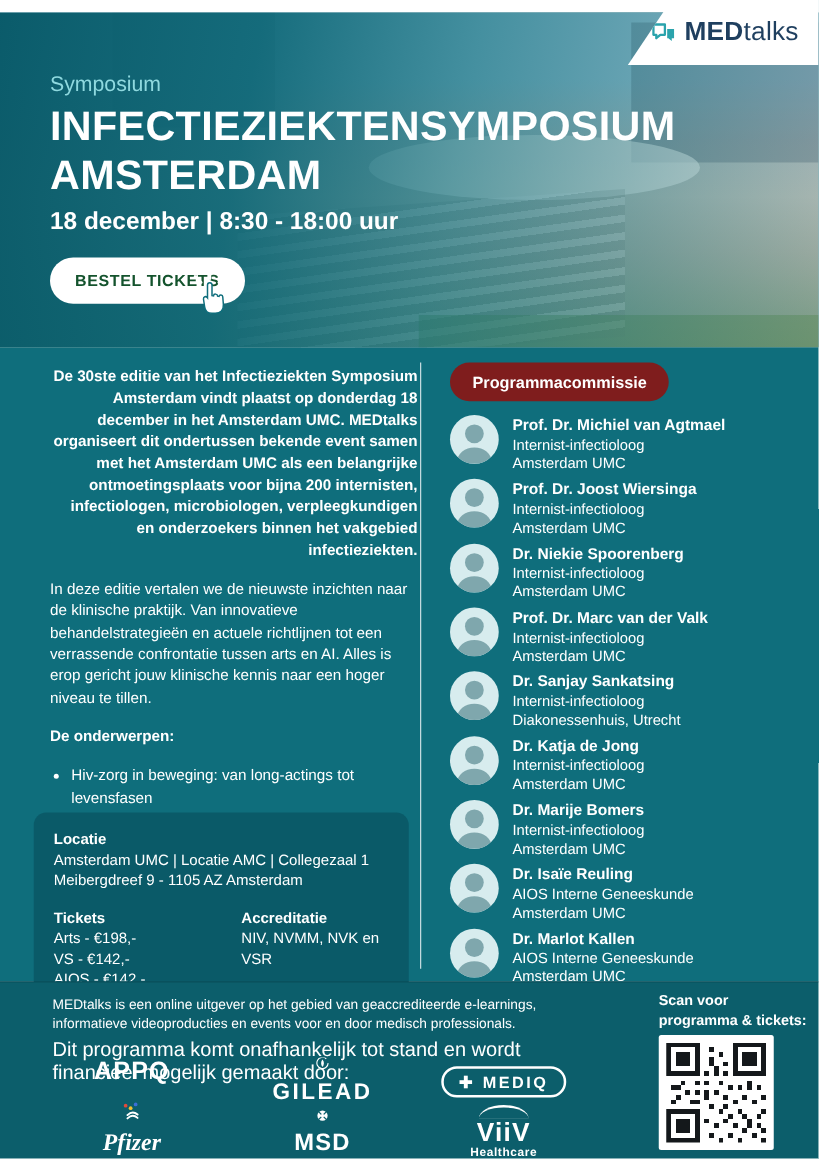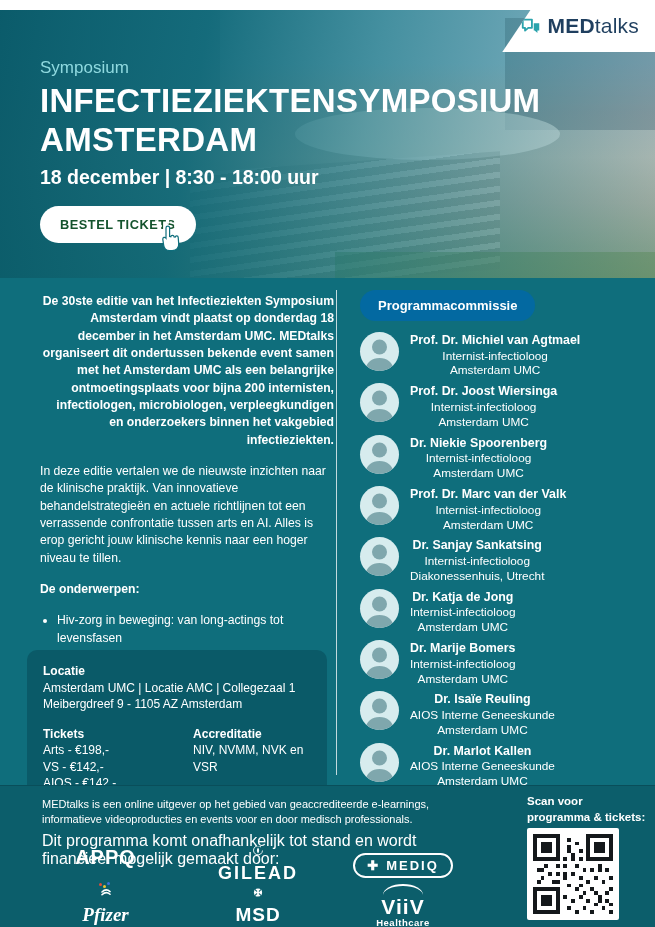--- a/index.html
+++ b/index.html
@@ -47,26 +47,26 @@
   .topics li{margin-bottom:1px;}
 
   .info-box{position:absolute;left:27px;top:372px;width:300px;box-sizing:border-box;border-radius:10px;
             background:#0a5a68;padding:13px 16px 14px 16px;font-size:12px;line-height:1.38;}
   .info-h{font-weight:700;}
   .info-cols{display:flex;margin-top:13px;}
   .info-cols .c1{width:56%;}
   .info-cols .c2{width:44%;}
 
   .right-col{position:absolute;left:360px;top:12px;width:285px;}
-  .committee-pill{display:inline-block;background:#0369a1;border-radius:16px;padding:8px 18px;
+  .committee-pill{display:inline-block;background:#7f1d1d;border-radius:16px;padding:8px 18px;
                   font-weight:700;font-size:13px;margin-bottom:11px;}
   .person{display:flex;align-items:flex-start;gap:11px;margin-bottom:5px;}
   .avatar{flex:0 0 39px;width:39px;height:39px;border-radius:50%;background:#d7ecee;overflow:hidden;position:relative;}
   .avatar svg{position:absolute;inset:0;}
-  .person-text{font-size:11.8px;line-height:1.26;padding-top:1px;text-align:center;}
+  .person-text{font-size:11.8px;line-height:1.26;padding-top:1px;}
   .person-name{font-weight:700;font-size:12.4px;}
 
   
   .footer{position:absolute;top:785px;left:0;right:0;height:142px;background:#0c5e6b;border-top:1px solid rgba(7,66,77,0.55);box-sizing:border-box;}
   .about{position:absolute;left:42px;top:11px;width:410px;font-size:11px;line-height:1.38;margin:0;}
   .sponsors-intro{position:absolute;left:42px;top:46px;width:410px;font-size:16px;margin:0;}
   .logo-grid{position:absolute;left:28px;top:60px;width:445px;display:grid;grid-template-columns:155px 150px 140px;row-gap:4px;}
   .logo-cell{height:38px;display:flex;align-items:center;justify-content:center;gap:7px;flex-direction:column;}
   .lg-appq{font-size:20px;font-weight:700;letter-spacing:1px;}
   .dots{position:relative;display:inline-block;width:10px;height:10px;margin-left:-4px;top:3px;}

